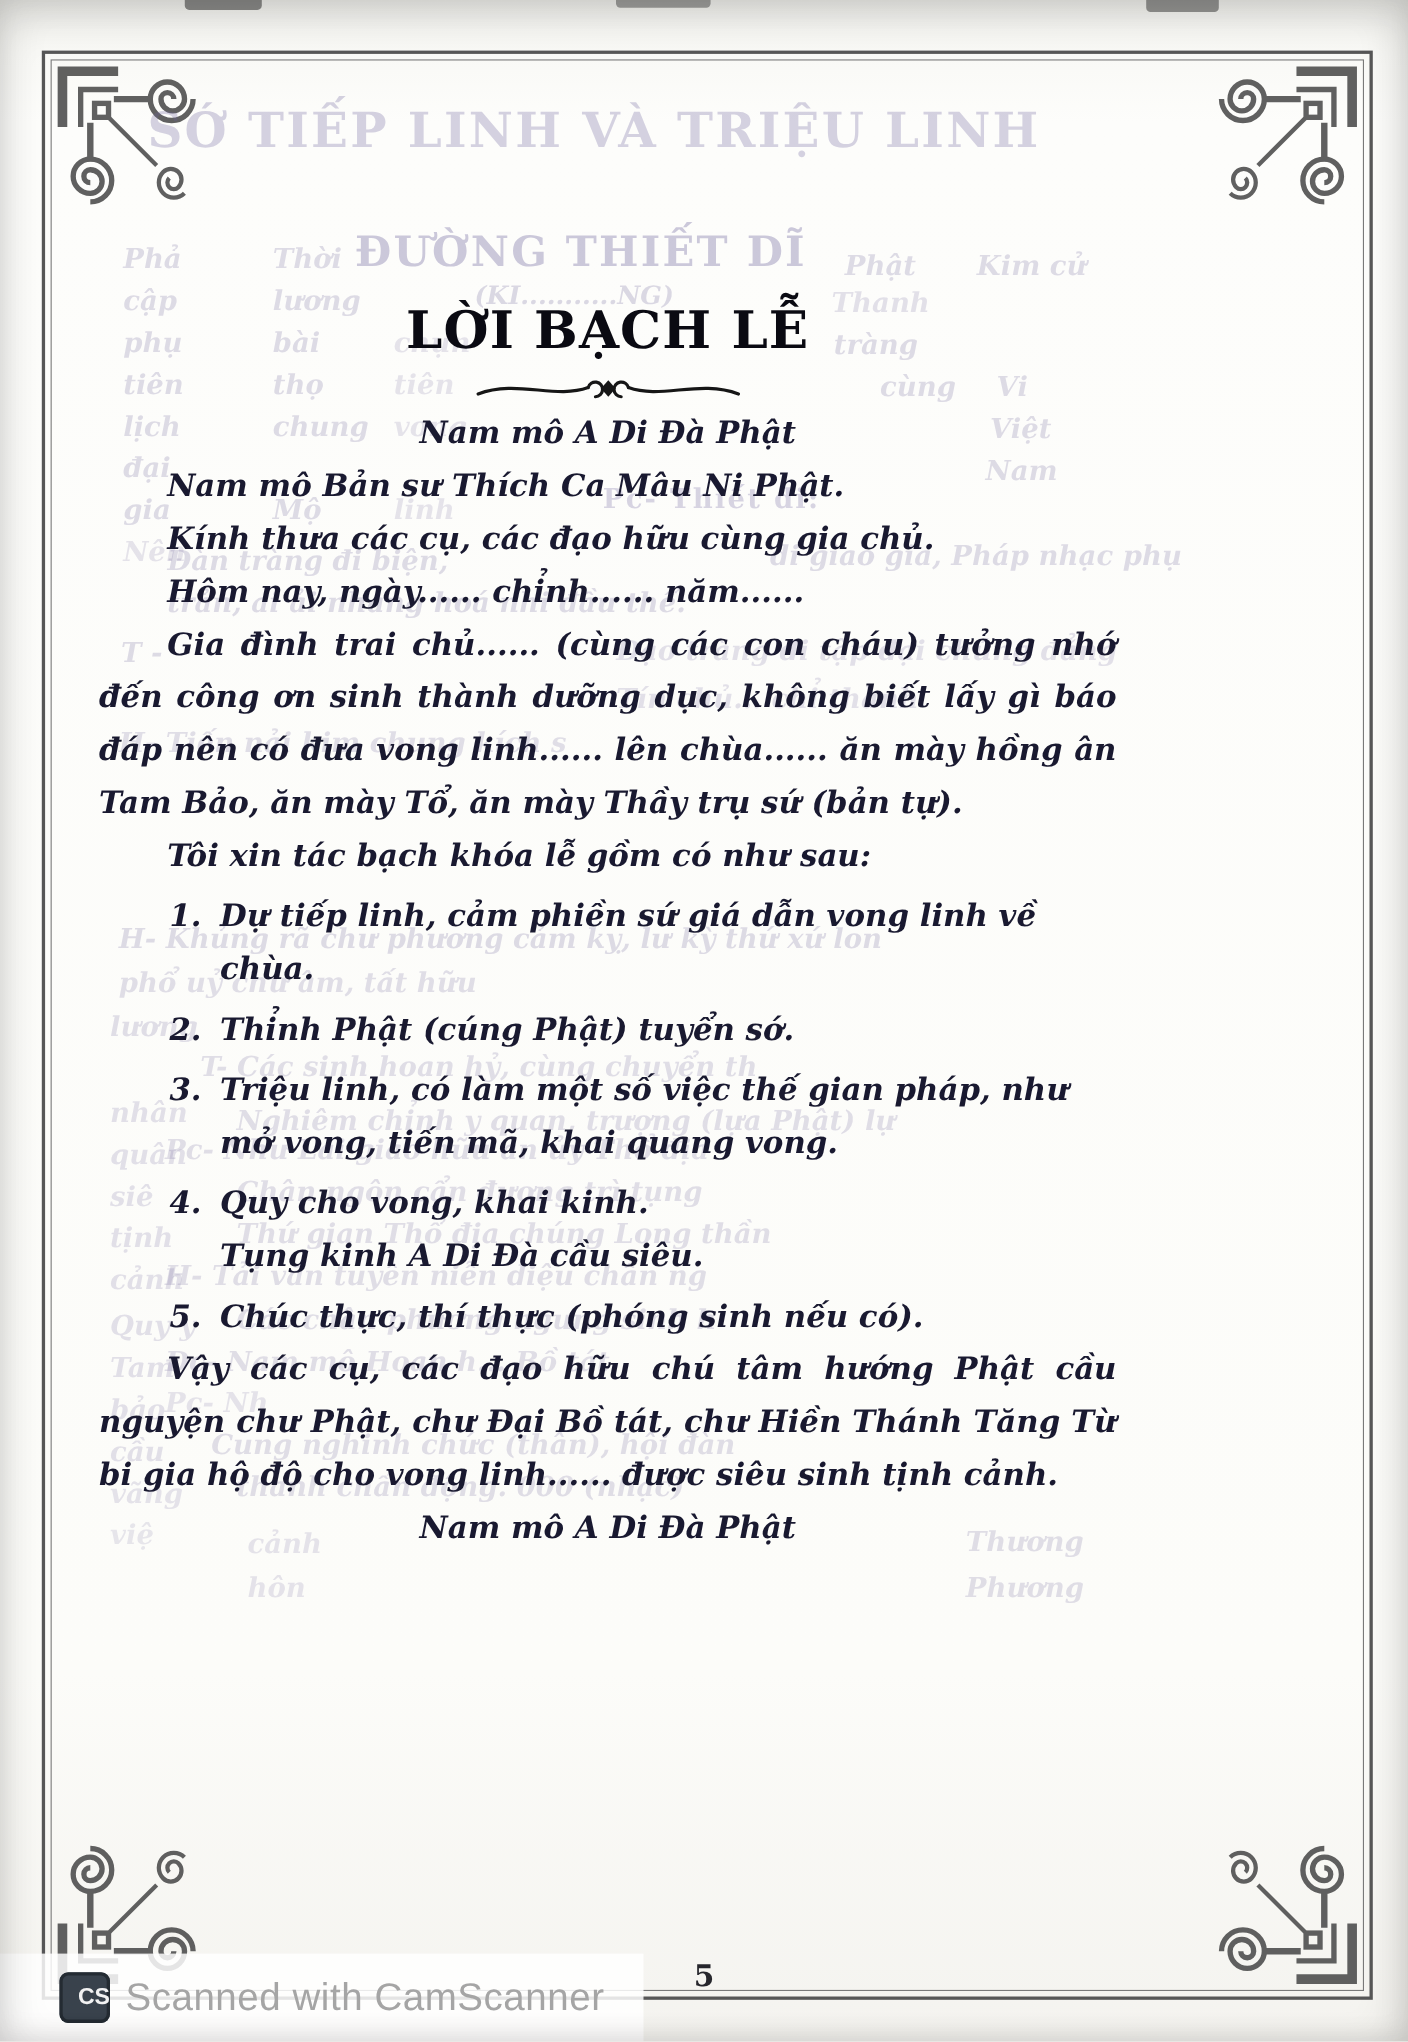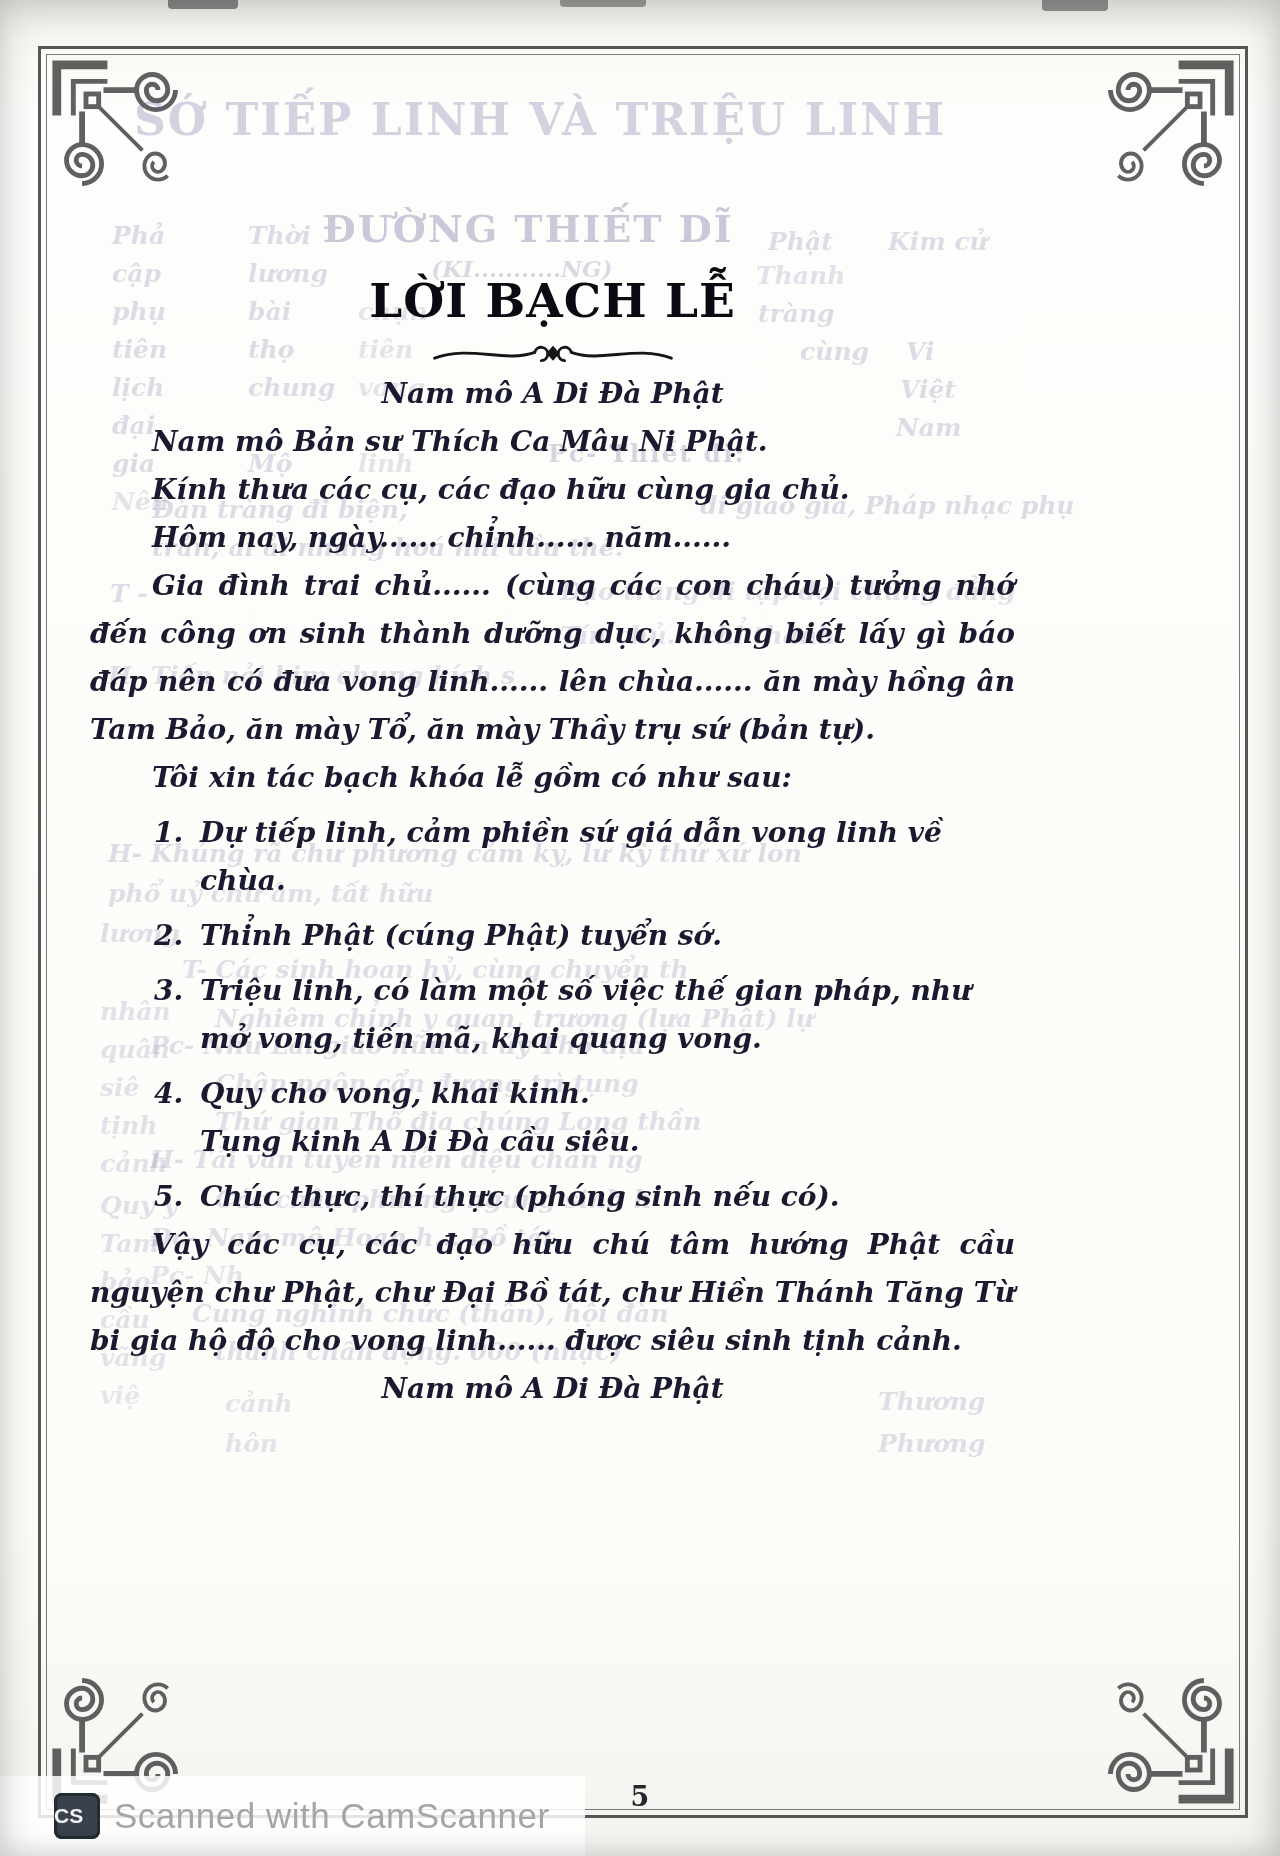--- a/index.html
+++ b/index.html
@@ -50,21 +50,21 @@
   .li .txtwrap{flex:1;}
   .closing{margin-top:6px;}
   .inv-b{margin-top:12px;}
 
   
   .pagenum{position:absolute;left:0;right:0;bottom:44px;text-align:center;z-index:4;
            font-weight:700;font-size:27px;color:#26262c;}
   .wm-band{position:absolute;left:0;bottom:0;width:585px;height:80px;z-index:8;
            background:rgba(255,255,255,.84);display:flex;align-items:center;}
   .cs{width:46px;height:46px;margin-left:54px;flex:none;border-radius:8px;
-      background:#39424c;color:#f2f2f2;display:flex;align-items:center;justify-content:flex-start;
+      background:#39424c;color:#f2f2f2;display:flex;align-items:center;justify-content:flex-end;
       font-family:"Liberation Sans",sans-serif;font-weight:700;font-size:21px;
       box-shadow:inset 0 0 0 3px #242b32;}
   .wm-text{margin-left:14px;font-family:"Liberation Sans",sans-serif;font-size:35px;
            color:#a5a5a5;letter-spacing:.5px;}
   .defs-hidden{position:absolute;width:0;height:0;overflow:hidden;}
 </style>
 </head>
 <body>
 
 <svg class="defs-hidden" aria-hidden="true">

